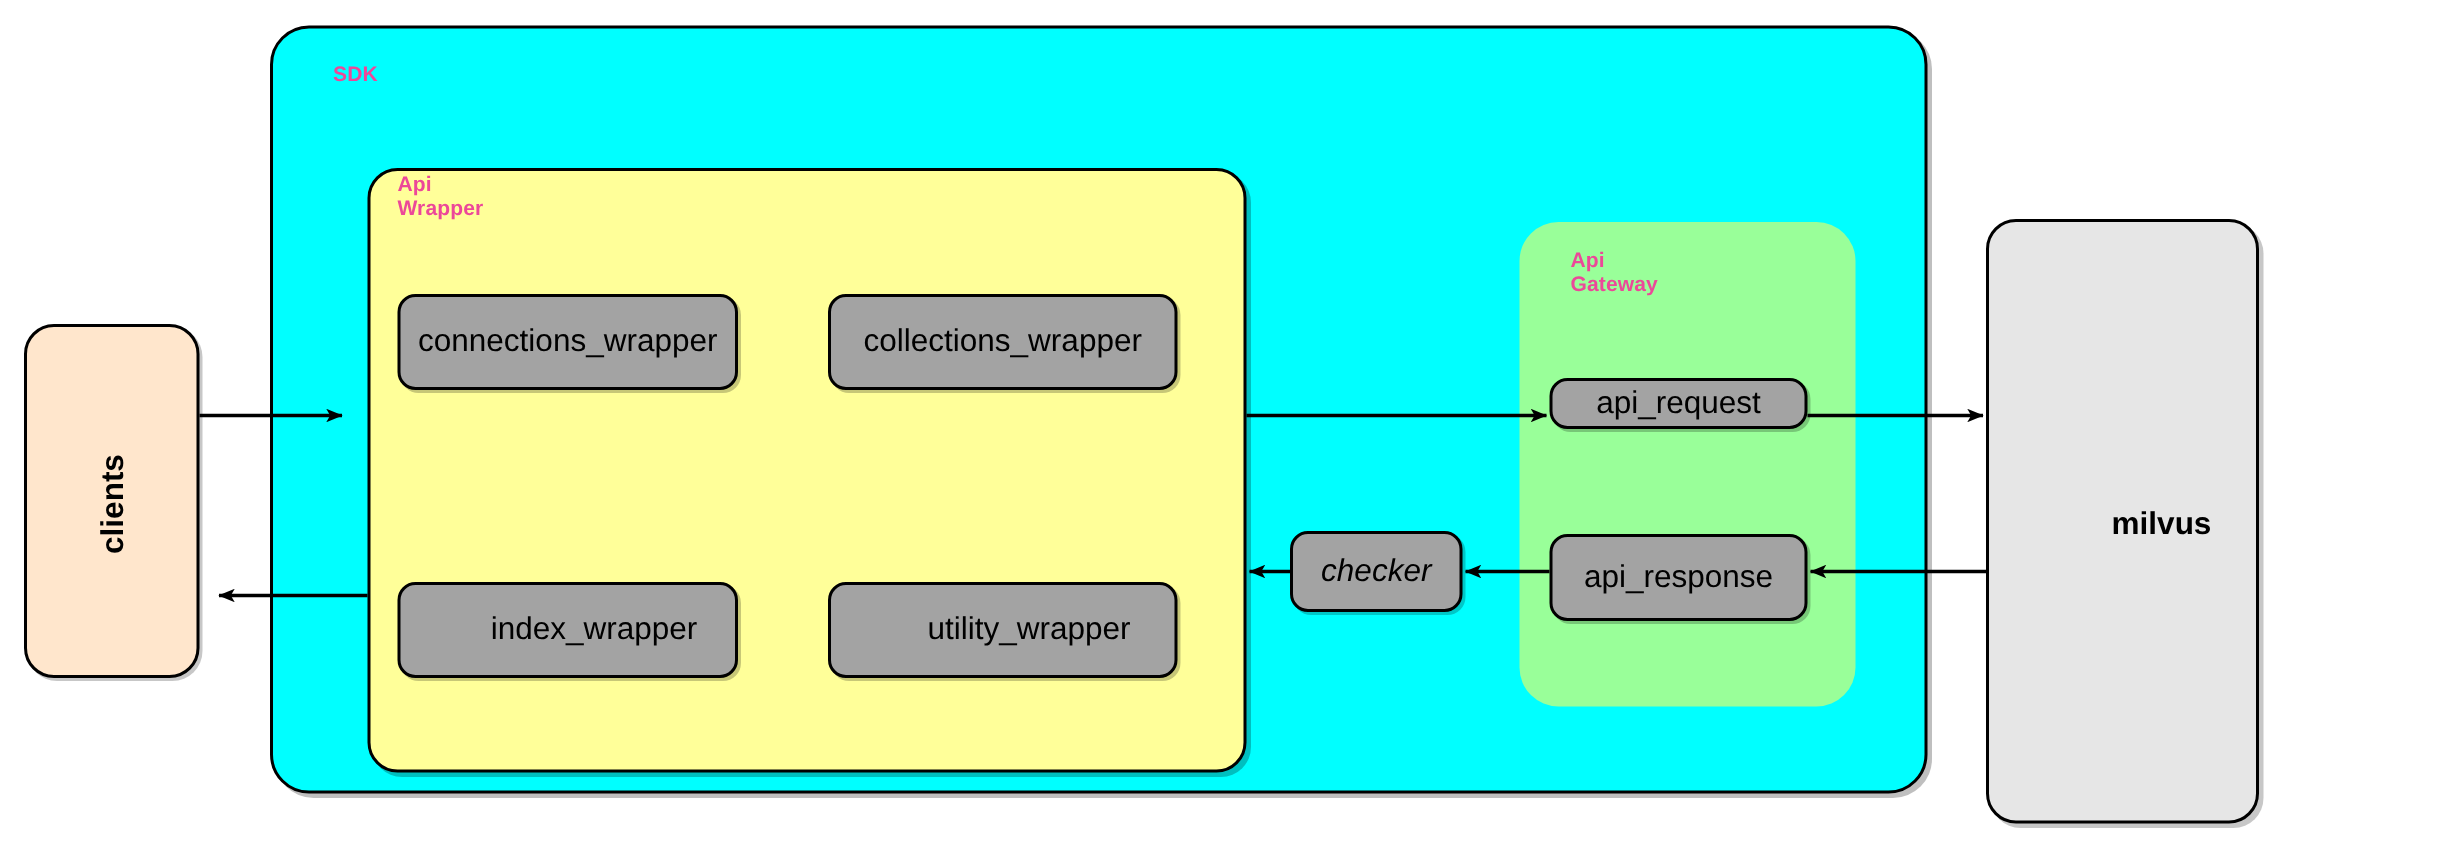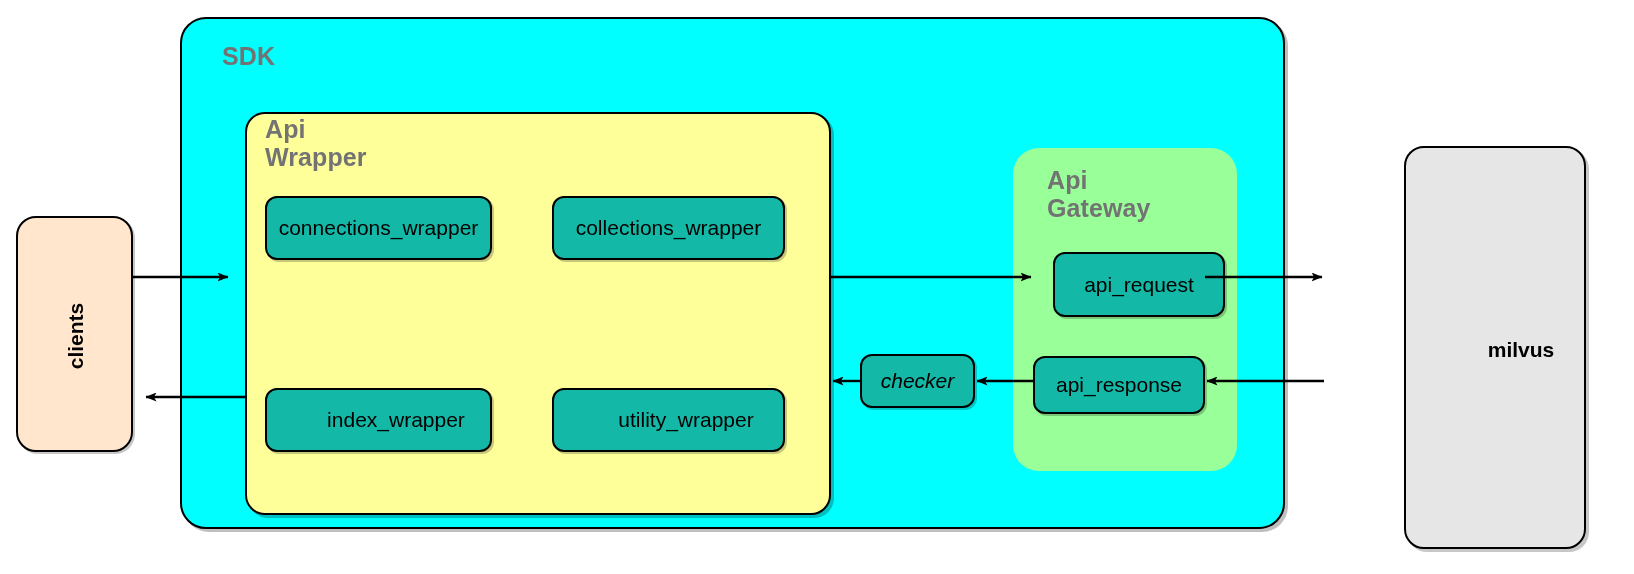--- a/index.html
+++ b/index.html
@@ -5,27 +5,27 @@
   html,body{margin:0;padding:0;background:#ffffff;}
   body{width:1634px;height:574px;font-family:"Liberation Sans",sans-serif;overflow:hidden;}
   #stage{position:relative;width:1634px;height:574px;background:#ffffff;}
 
   .node{position:absolute;box-sizing:border-box;border:2px solid #000;}
   .rounded-lg{border-radius:26px;}
   .rounded-md{border-radius:20px;}
   .rounded-sm{border-radius:12px;}
 
   .panel-label{
-    position:absolute;font-weight:bold;font-size:25px;color:#737373;
+    position:absolute;font-weight:bold;font-size:14px;color:#ec4899;
     line-height:1.12;letter-spacing:.1px;white-space:pre-line;
   }
 
   .leaf{
     display:flex;align-items:center;justify-content:center;
-    background:#14b8a6;font-size:21px;color:#000;
+    background:#a3a3a3;font-size:21px;color:#000;
     box-shadow:2px 2px 0 rgba(0,0,0,.22);
   }
 
   #sdk-panel{left:180px;top:17px;width:1105px;height:512px;background:#00ffff;
              box-shadow:3px 3px 0 rgba(0,0,0,.25);}
   #sdk-label{left:222px;top:42px;}
 
   #api-wrapper-panel{left:245px;top:112px;width:586px;height:403px;background:#ffff99;
              box-shadow:3px 3px 0 rgba(0,0,0,.25);}
   #api-wrapper-label{left:265px;top:115px;}
@@ -36,36 +36,36 @@
 
   #clients-box{left:16px;top:216px;width:117px;height:236px;background:#ffe6cc;
              box-shadow:2px 2px 0 rgba(0,0,0,.22);}
   #clients-label{
     position:absolute;left:0;top:0;width:117px;height:236px;
     display:flex;align-items:center;justify-content:center;
     font-weight:bold;font-size:21px;color:#000;
   }
   #clients-label span{transform:rotate(-90deg);white-space:nowrap;}
 
-  #milvus-box{left:1404px;top:146px;width:182px;height:403px;background:#e6e6e6;
+  #milvus-box{left:1324px;top:146px;width:182px;height:403px;background:#e6e6e6;
              box-shadow:3px 3px 0 rgba(0,0,0,.22);}
   #milvus-label{
     position:absolute;left:0;top:0;width:230px;height:403px;
     display:flex;align-items:center;justify-content:center;
     font-weight:bold;font-size:21px;color:#000;
   }
 
   .wrap-col-a{left:265px;width:227px;}
   .wrap-col-b{left:552px;width:233px;}
   .wrap-r1{top:196px;height:64px;}
   .wrap-r2{top:292px;height:64px;}
   .wrap-r3{top:388px;height:64px;padding-left:35px;}
 
   #checker-box{left:860px;top:354px;width:115px;height:54px;font-style:italic;}
-  #api-request-box{left:1033px;top:252px;width:172px;height:65px;margin-left:20px;}
+  #api-request-box{left:1033px;top:252px;width:172px;height:34px;}
   #api-response-box{left:1033px;top:356px;width:172px;height:58px;}
 
   .edge{position:absolute;pointer-events:none;}
   .edge svg{display:block;overflow:visible;}
 </style>
 </head>
 <body>
 
 <div id="stage">
 

